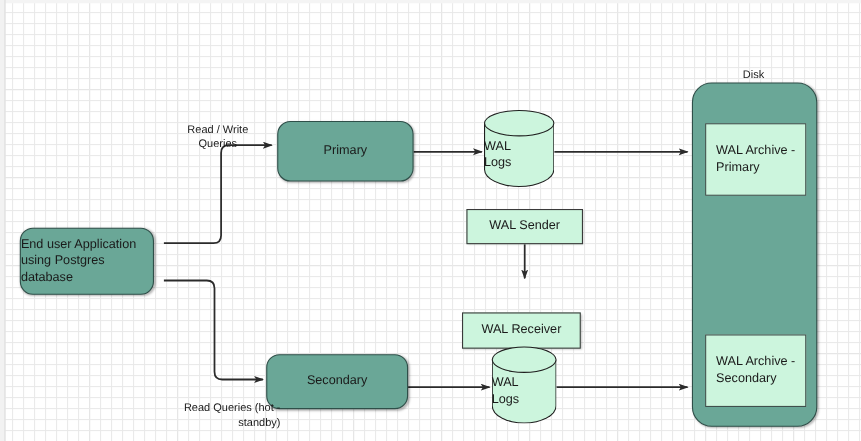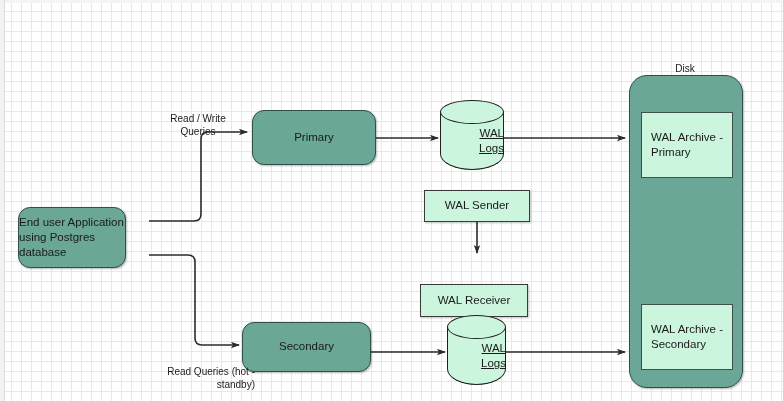--- a/index.html
+++ b/index.html
@@ -106,26 +106,25 @@
     left: 0;
     box-sizing: border-box;
     background: #ccf5dd;
     border: 1.4px solid #1f1f1f;
     border-radius: 50%;
   }
   .cyl-label {
     position: absolute;
     left: 0;
     width: 100%;
-    text-align: right;
+    text-align: left;
     font-size: 11.5px;
     line-height: 1.3;
     color: #1a1a1a;
     white-space: pre-line;
-    text-decoration: underline;
   }
   .free-label {
     position: absolute;
     text-align: center;
     font-size: 10px;
     line-height: 1.32;
     color: #1a1a1a;
     white-space: pre-line;
   }
 </style>
@@ -168,21 +167,21 @@
 
     <path d="M504,138 L625,138" fill="none" stroke="#2b2b2b" stroke-width="1.6" marker-end="url(#arrow)"></path>
 
     <path d="M477,222 L477,253" fill="none" stroke="#2b2b2b" stroke-width="1.6" marker-end="url(#arrow)"></path>
 
     <path d="M371,352 L445,352" fill="none" stroke="#2b2b2b" stroke-width="1.6" marker-end="url(#arrow)"></path>
 
     <path d="M506,352 L625,352" fill="none" stroke="#2b2b2b" stroke-width="1.6" marker-end="url(#arrow)"></path>
   </svg>
 
-  <div class="node teal-round" style="left:18px; top:207px; width:108px; height:61px;">
+  <div class="node teal-round" style="left:18px; top:207px; width:122px; height:61px;">
     <span>End user Application
 using Postgres database</span>
   </div>
 
   <div class="node teal-round" style="left:252px; top:110px; width:124px; height:55px;">
     <span>Primary</span>
   </div>
 
   <div class="node teal-round" style="left:242px; top:322px; width:129px; height:50px;">
     <span>Secondary</span>

